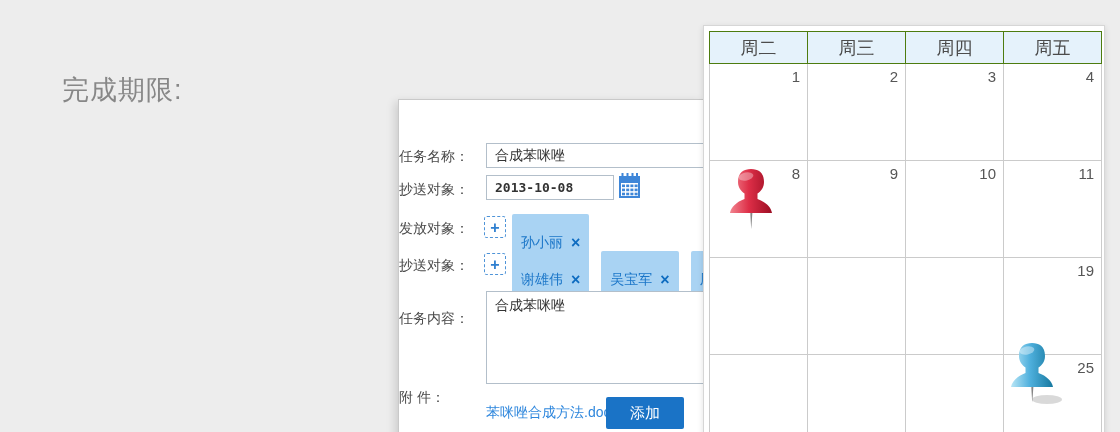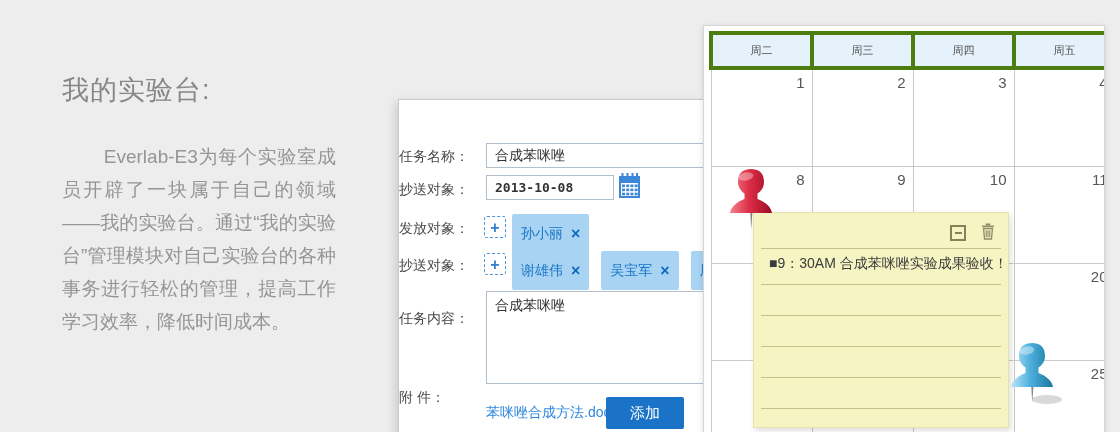--- a/index.html
+++ b/index.html
@@ -19,35 +19,35 @@
   .txt-input{position:absolute;box-sizing:border-box;height:25px;border:1px solid #b3bfca;background:#fff;
              font-size:14px;color:#333;padding:0 8px;font-family:"Liberation Sans","DejaVu Sans",sans-serif;}
   .inp-name{left:87px;top:43px;width:282px;}
   .inp-date{left:87px;top:75px;width:128px;font-family:"DejaVu Sans Mono","Liberation Mono",monospace;font-size:13px;font-weight:bold;}
   .cal-icon{position:absolute;left:219px;top:73px;}
   .plus-btn{position:absolute;left:85px;box-sizing:border-box;width:22px;height:22px;border:1px dashed #4f94d8;
             border-radius:3px;background:#fff;color:#2f7fd0;font-size:16px;font-weight:bold;line-height:19px;
             text-align:center;cursor:pointer;padding:0;}
   .chip-row{position:absolute;left:113px;display:flex;white-space:nowrap;}
   .chip{display:inline-flex;align-items:center;height:25px;background:#a9d3f3;color:#1b76c8;font-size:14px;
-        padding:7px 9px;margin-right:12px;border-radius:2px;}
+        padding:16px 9px;margin-right:12px;border-radius:2px;}
   .chip-x{margin-left:8px;font-weight:bold;font-size:16px;color:#0e6cc0;cursor:pointer;line-height:1;}
   .content-area{position:absolute;left:87px;top:191px;box-sizing:border-box;width:282px;height:93px;
                 border:1px solid #b3bfca;resize:none;font-size:14px;color:#333;padding:5px 8px;overflow:hidden;
                 font-family:"Liberation Sans","DejaVu Sans",sans-serif;}
   .attach-link{position:absolute;left:87px;top:304px;font-size:14px;color:#2f87dd;text-decoration:none;cursor:pointer;}
   .add-btn{position:absolute;left:207px;top:297px;width:78px;height:32px;background:#1a73c6;color:#fff;
            border:none;font-size:15px;border-radius:2px;cursor:pointer;font-family:inherit;}
 
   
   .calendar-card{position:absolute;left:703px;top:25px;box-sizing:border-box;width:402px;height:420px;
                  background:#fff;border:1px solid #d6d6d6;box-shadow:0 2px 6px rgba(0,0,0,.12);
                  padding:5px;z-index:5;overflow:hidden;}
   .cal-table{border-collapse:collapse;table-layout:fixed;width:381px;}
-  .cal-table th{width:95px;height:29px;background:#e5f2fb;border:4px solid #4d7c0f;font-size:11px;
+  .cal-table th{width:95px;height:29px;background:#e5f2fb;border:1px solid #4d7c0f;font-size:18px;
                 font-weight:normal;color:#4c4c4c;}
   .cal-table td{height:88px;border:1px solid #cbcbcb;background:#fff;vertical-align:top;text-align:right;
                 font-size:15px;color:#565656;padding:4px 7px;}
 
   
   .note{position:absolute;left:753px;top:212px;box-sizing:border-box;width:256px;height:216px;
         background:#f7f4c3;border:1px solid #e6e2ab;box-shadow:2px 3px 6px rgba(0,0,0,.13);z-index:6;}
   .note-rule{position:absolute;left:7px;right:7px;height:1px;background:#c6c18a;}
   .note-text{position:absolute;left:15px;top:42px;font-size:14px;color:#3c3c3c;white-space:nowrap;}
   .min-btn{position:absolute;left:196px;top:12px;width:12px;height:12px;border:2px solid #83835b;
@@ -59,22 +59,21 @@
   .pin{position:absolute;z-index:7;}
   .pin-red{left:727px;top:168px;}
   .pin-blue{left:1005px;top:342px;}
 </style>
 </head>
 <body>
 
 <div class="stage">
 
   <section class="intro">
-    <h1>我的实验台:</h1>
-    <p>Everlab-E3为每个实验室成员开辟了一块属于自己的领域——我的实验台。通过“我的实验台”管理模块对自己实验台的各种事务进行轻松的管理，提高工作学习效率，降低时间成本。</p>
+    <h1>完成期限:</h1>
   </section>
 
   <section class="dialog">
 
     <span class="f-label" style="top:48px">任务名称：</span>
     <input class="txt-input inp-name" type="text" value="合成苯咪唑" style="">
 
     <span class="f-label" style="top:81px">抄送对象：</span>
     <input class="txt-input inp-date" type="text" value="2013-10-08" style="">
     <span class="cal-icon">
@@ -155,54 +154,32 @@
           <tr>
             <td>8</td>
             <td>9</td>
             <td>10</td>
             <td>11</td>
           </tr>
           <tr>
             <td></td>
             <td></td>
             <td></td>
-            <td>20</td>
+            <td>19</td>
           </tr>
           <tr>
             <td></td>
             <td></td>
             <td></td>
             <td>25</td>
           </tr>
         </tbody>
     </table>
   </section>
 
-  <div class="note">
-    <div class="min-btn">
-        <div class="min-bar"></div>
-      </div>
-    <span class="trash-btn">
-      <svg width="14" height="17" viewBox="0 0 14 17">
-        <rect x="4.7" y="0.5" width="4.6" height="2" fill="#8b8b67"></rect>
-        <rect x="1" y="2.6" width="12" height="1.7" fill="#8b8b67"></rect>
-        <path d="M2.6,5.6 h8.8 l-0.9,10.4 h-7 z" fill="none" stroke="#8b8b67" stroke-width="1.3"></path>
-        <line x1="5.2" y1="7.2" x2="5.2" y2="14.2" stroke="#8b8b67" stroke-width="1.1"></line>
-        <line x1="7" y1="7.2" x2="7" y2="14.2" stroke="#8b8b67" stroke-width="1.1"></line>
-        <line x1="8.8" y1="7.2" x2="8.8" y2="14.2" stroke="#8b8b67" stroke-width="1.1"></line>
-      </svg>
-    </span>
-    <div class="note-rule" style="top:35px"></div>
-    <span class="note-text">■9：30AM  合成苯咪唑实验成果验收！</span>
-    <div class="note-rule" style="top:71px"></div>
-    <div class="note-rule" style="top:102px"></div>
-    <div class="note-rule" style="top:133px"></div>
-    <div class="note-rule" style="top:164px"></div>
-    <div class="note-rule" style="top:195px"></div>
-  </div>
 
   <svg class="pin pin-red" width="48" height="62" viewBox="0 0 48 62">
     <defs>
       <linearGradient id="redg" x1="0" y1="0" x2="1" y2="0">
         <stop offset="0" stop-color="#f2848f"></stop>
           <stop offset="0.45" stop-color="#dd2e47"></stop>
           <stop offset="1" stop-color="#9c0e23"></stop>
       </linearGradient>
       <linearGradient id="needleg" x1="0" y1="0" x2="1" y2="0">
         <stop offset="0" stop-color="#d6d6d6"></stop>

